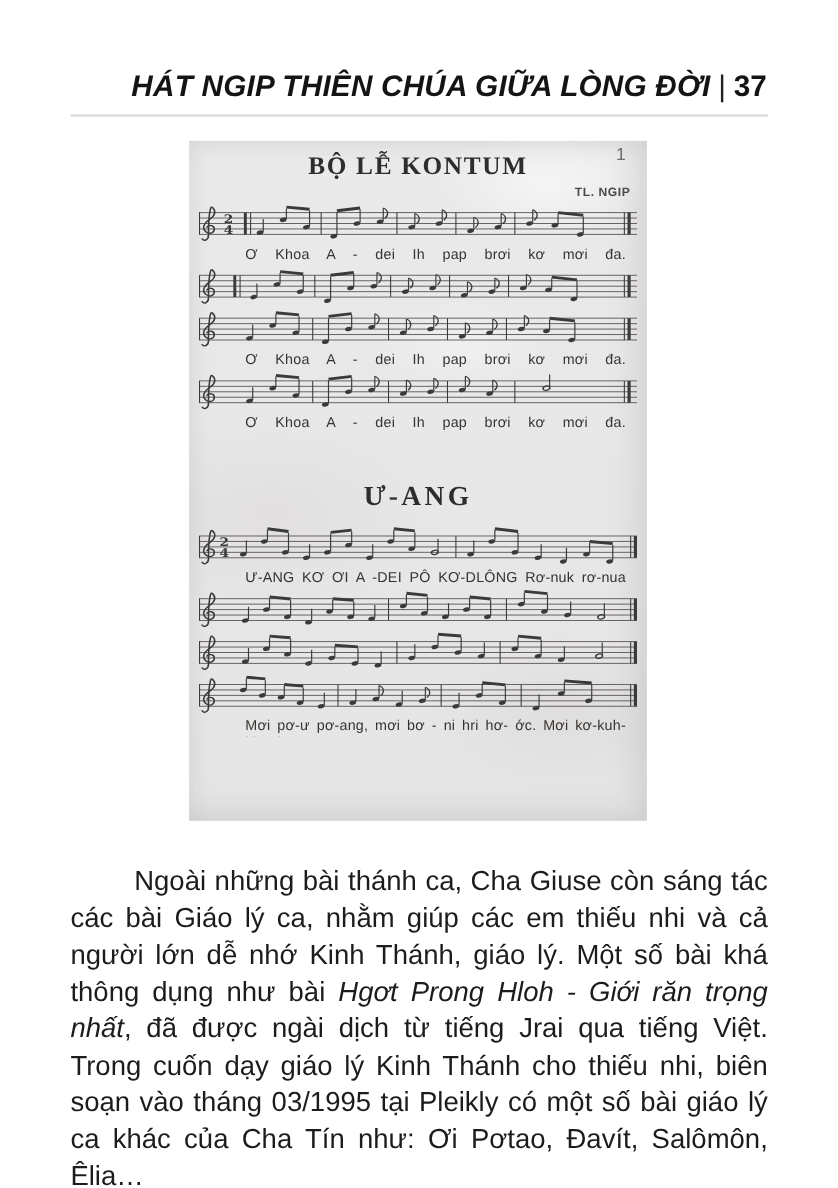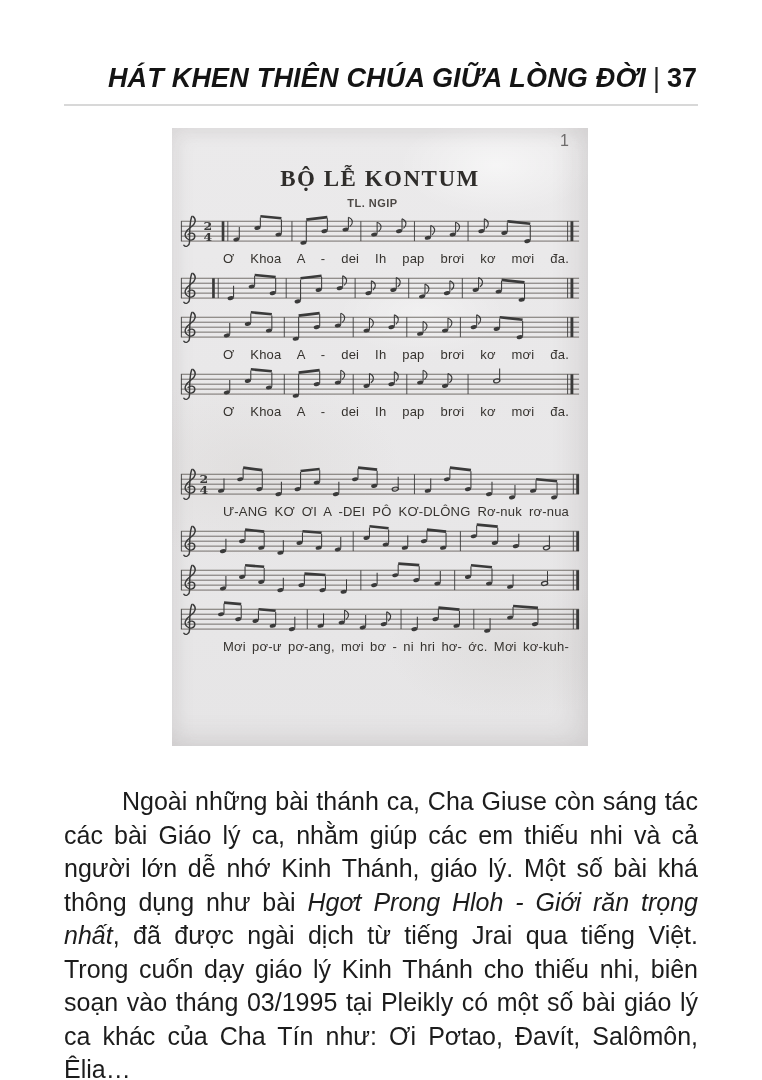--- a/index.html
+++ b/index.html
@@ -34,23 +34,23 @@
     overflow:hidden;
   }
   .scan-pagenum {
     position:absolute; top:4px; right:19px;
     font-size:16px; color:#6e6c6c;
   }
   .scan-title {
     text-align:center; font-family:"Liberation Serif", serif;
     font-weight:bold; font-size:23px; letter-spacing:1.5px; color:#2f2d2b;
   }
-  .sec1 .scan-title { margin-top:38px; }
+  .sec1 .scan-title { margin-top:10px; }
   .attrib {
-    text-align:center; padding-right:15px; margin-top:5px;
+    text-align:right; padding-right:15px; margin-top:5px;
     font-size:11px; font-weight:bold; color:#4c4845; letter-spacing:0.5px; height:13px;
   }
   .staves { margin-top:3px; }
   .staff-block { padding:0 7px; margin-bottom:1px; }
   .staff-svg { display:block; width:100%; height:38px; }
   .lyrics {
     height:18px; font-size:13px; color:#36332f; letter-spacing:0.2px;
     padding:0 12px 0 44px; text-align:justify; text-align-last:justify;
     overflow:hidden;
   }
@@ -63,21 +63,21 @@
     position:absolute; left:64px; width:634px; top:760px;
     font-size:25px; line-height:33.5px; color:#1c1c1c;
     text-align:justify; text-indent:58px;
   }
   .body-paragraph .em { font-style:italic; }
 </style>
 </head>
 <body>
 
 <div class="running-header">
-  <span class="hdr-title">HÁT KHEN THIÊN CHÚA GIỮA LÒNG ĐỜI</span><span class="hdr-sep">|</span><span class="hdr-page">37</span>
+  <span class="hdr-title">HÁT NGIP THIÊN CHÚA GIỮA LÒNG ĐỜI</span><span class="hdr-sep">|</span><span class="hdr-page">37</span>
 </div>
 <div class="header-rule"></div>
 
 <div class="scan">
   <div class="scan-pagenum">1</div>
 
   <div class="sec1">
     <div class="scan-title">BỘ LỄ KONTUM</div>
     <div class="attrib">TL. NGIP</div>
     <div class="staves" id="staves-0">
@@ -293,20 +293,21 @@
             <line x1="335" y1="17" x2="335" y2="3" stroke="#3a3a3a" stroke-width="1.1"></line>
             <line x1="406" y1="10" x2="406" y2="34" stroke="#3a3a3a" stroke-width="1"></line>
             <line x1="410.5" y1="10" x2="410.5" y2="34" stroke="#3a3a3a" stroke-width="3"></line>
           </svg>
           <div class="lyrics">Ơ Khoa A - dei Ih pap brơi kơ mơi đa.</div>
         </div>
       </div>
   </div>
 
   <div class="sec2">
+    <div class="scan-title">Ư-ANG</div>
     <div class="staves" id="staves-1">
         <div class="staff-block">
           <svg viewBox="0 0 420 46" preserveAspectRatio="none" class="staff-svg">
             <line x1="2" y1="10" x2="418" y2="10" stroke="#56514c" stroke-width="0.9"></line>
             <line x1="2" y1="16" x2="418" y2="16" stroke="#56514c" stroke-width="0.9"></line>
             <line x1="2" y1="22" x2="418" y2="22" stroke="#56514c" stroke-width="0.9"></line>
             <line x1="2" y1="28" x2="418" y2="28" stroke="#56514c" stroke-width="0.9"></line>
             <line x1="2" y1="34" x2="418" y2="34" stroke="#56514c" stroke-width="0.9"></line>
             <line x1="2.5" y1="10" x2="2.5" y2="34" stroke="#3a3a3a" stroke-width="1"></line>
             <path d="M14.5 4 C18.5 8 17.5 13 12.5 17 C6.5 22 4.5 27 8.5 31 C11.5 34 16.5 33 16.5 28 C16.5 24 11.5 23 9.5 26" stroke="#3a3a3a" stroke-width="1.5" fill="none" stroke-linecap="round"></path>

